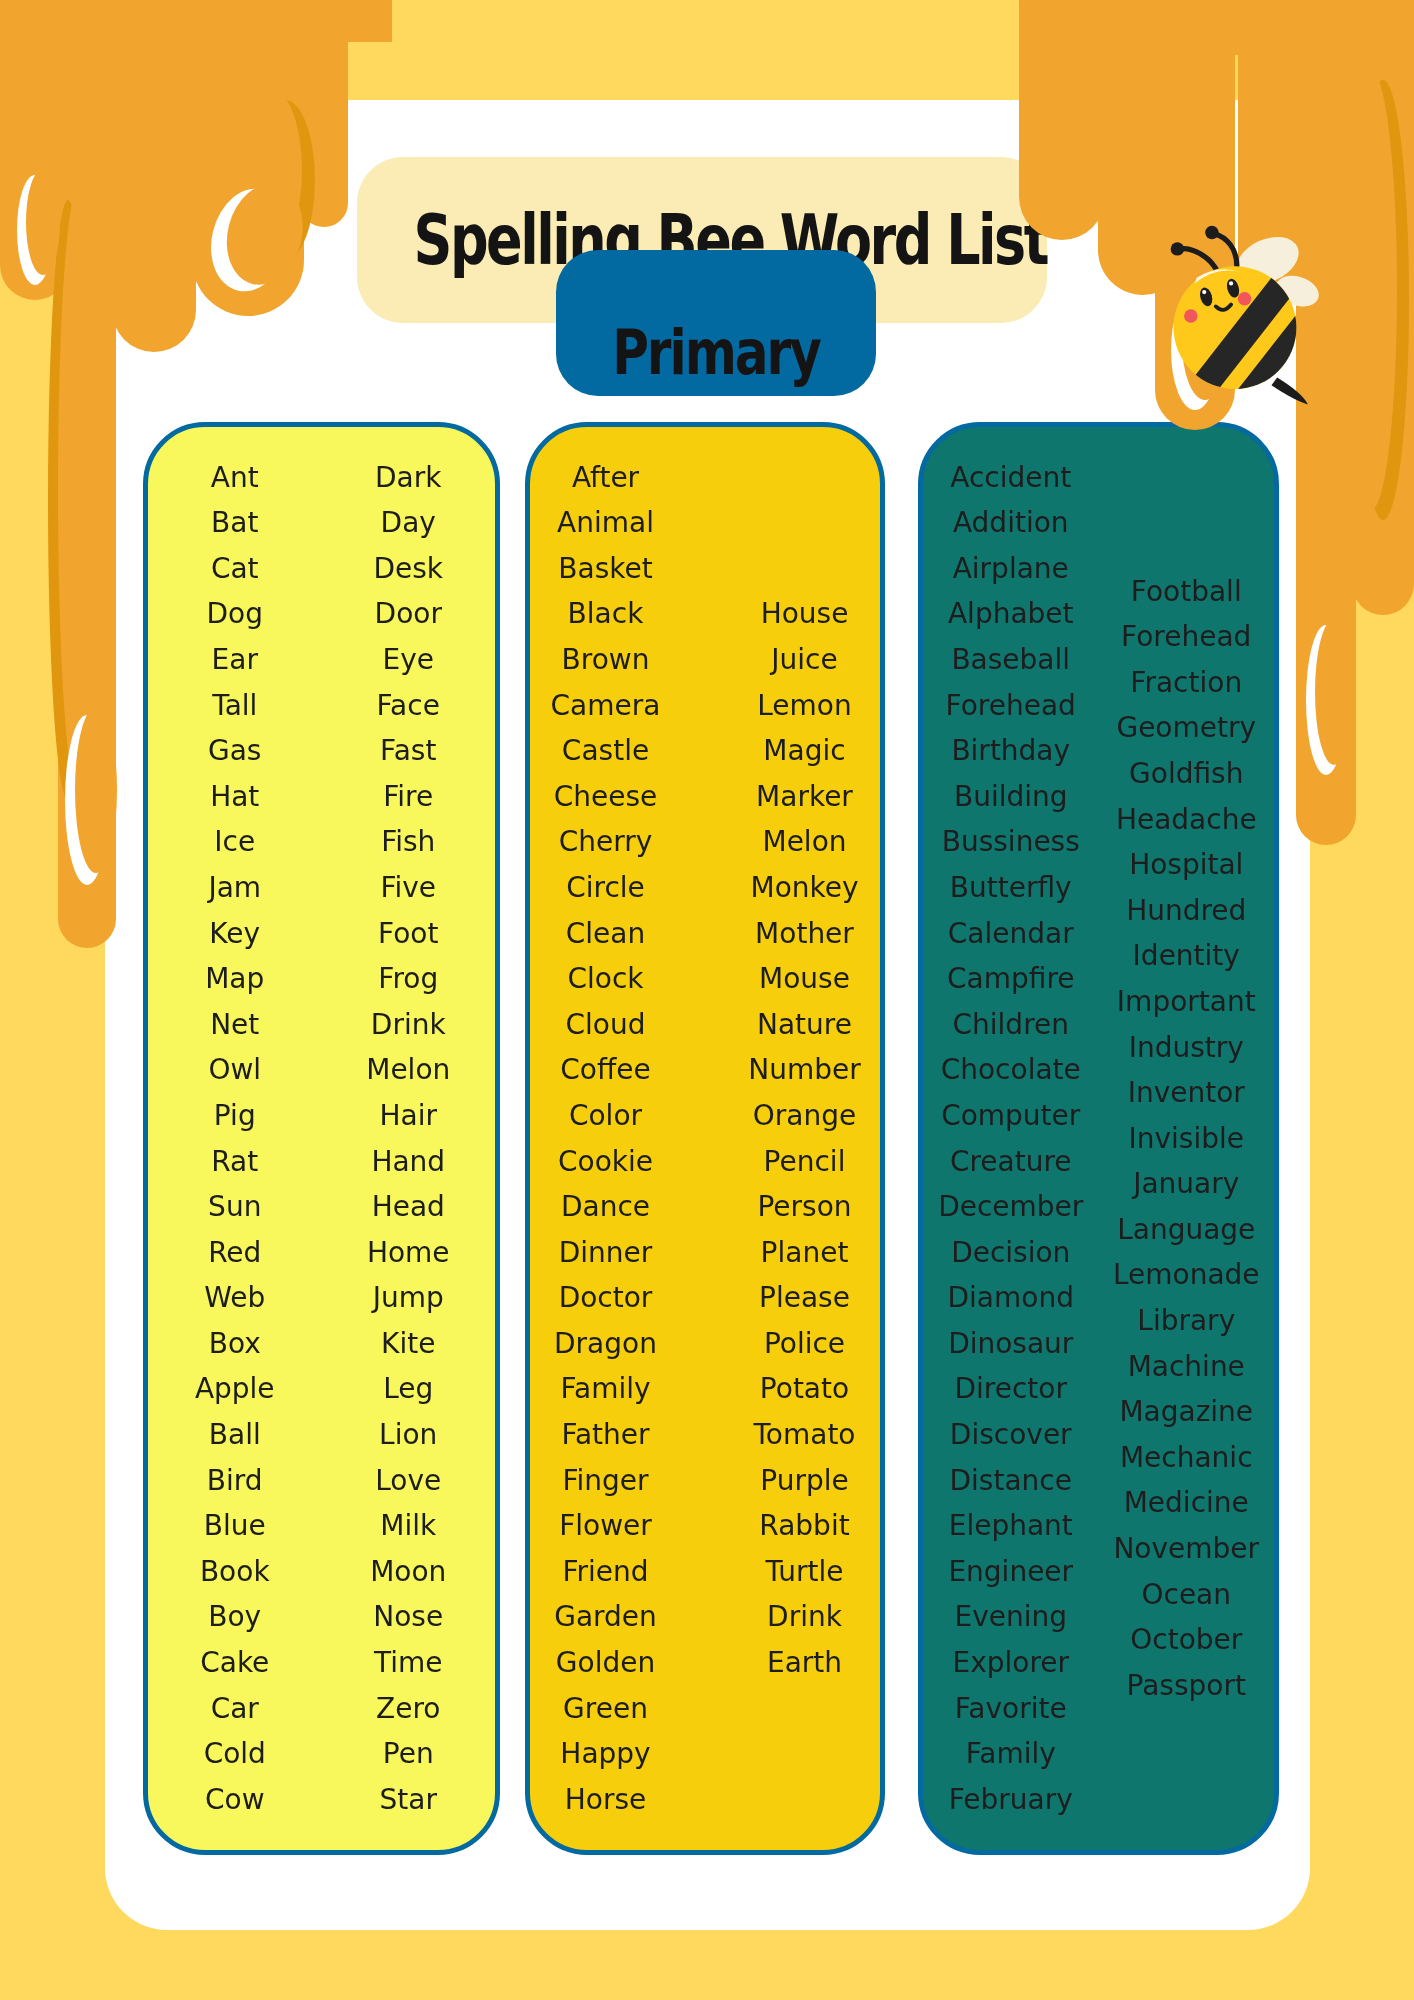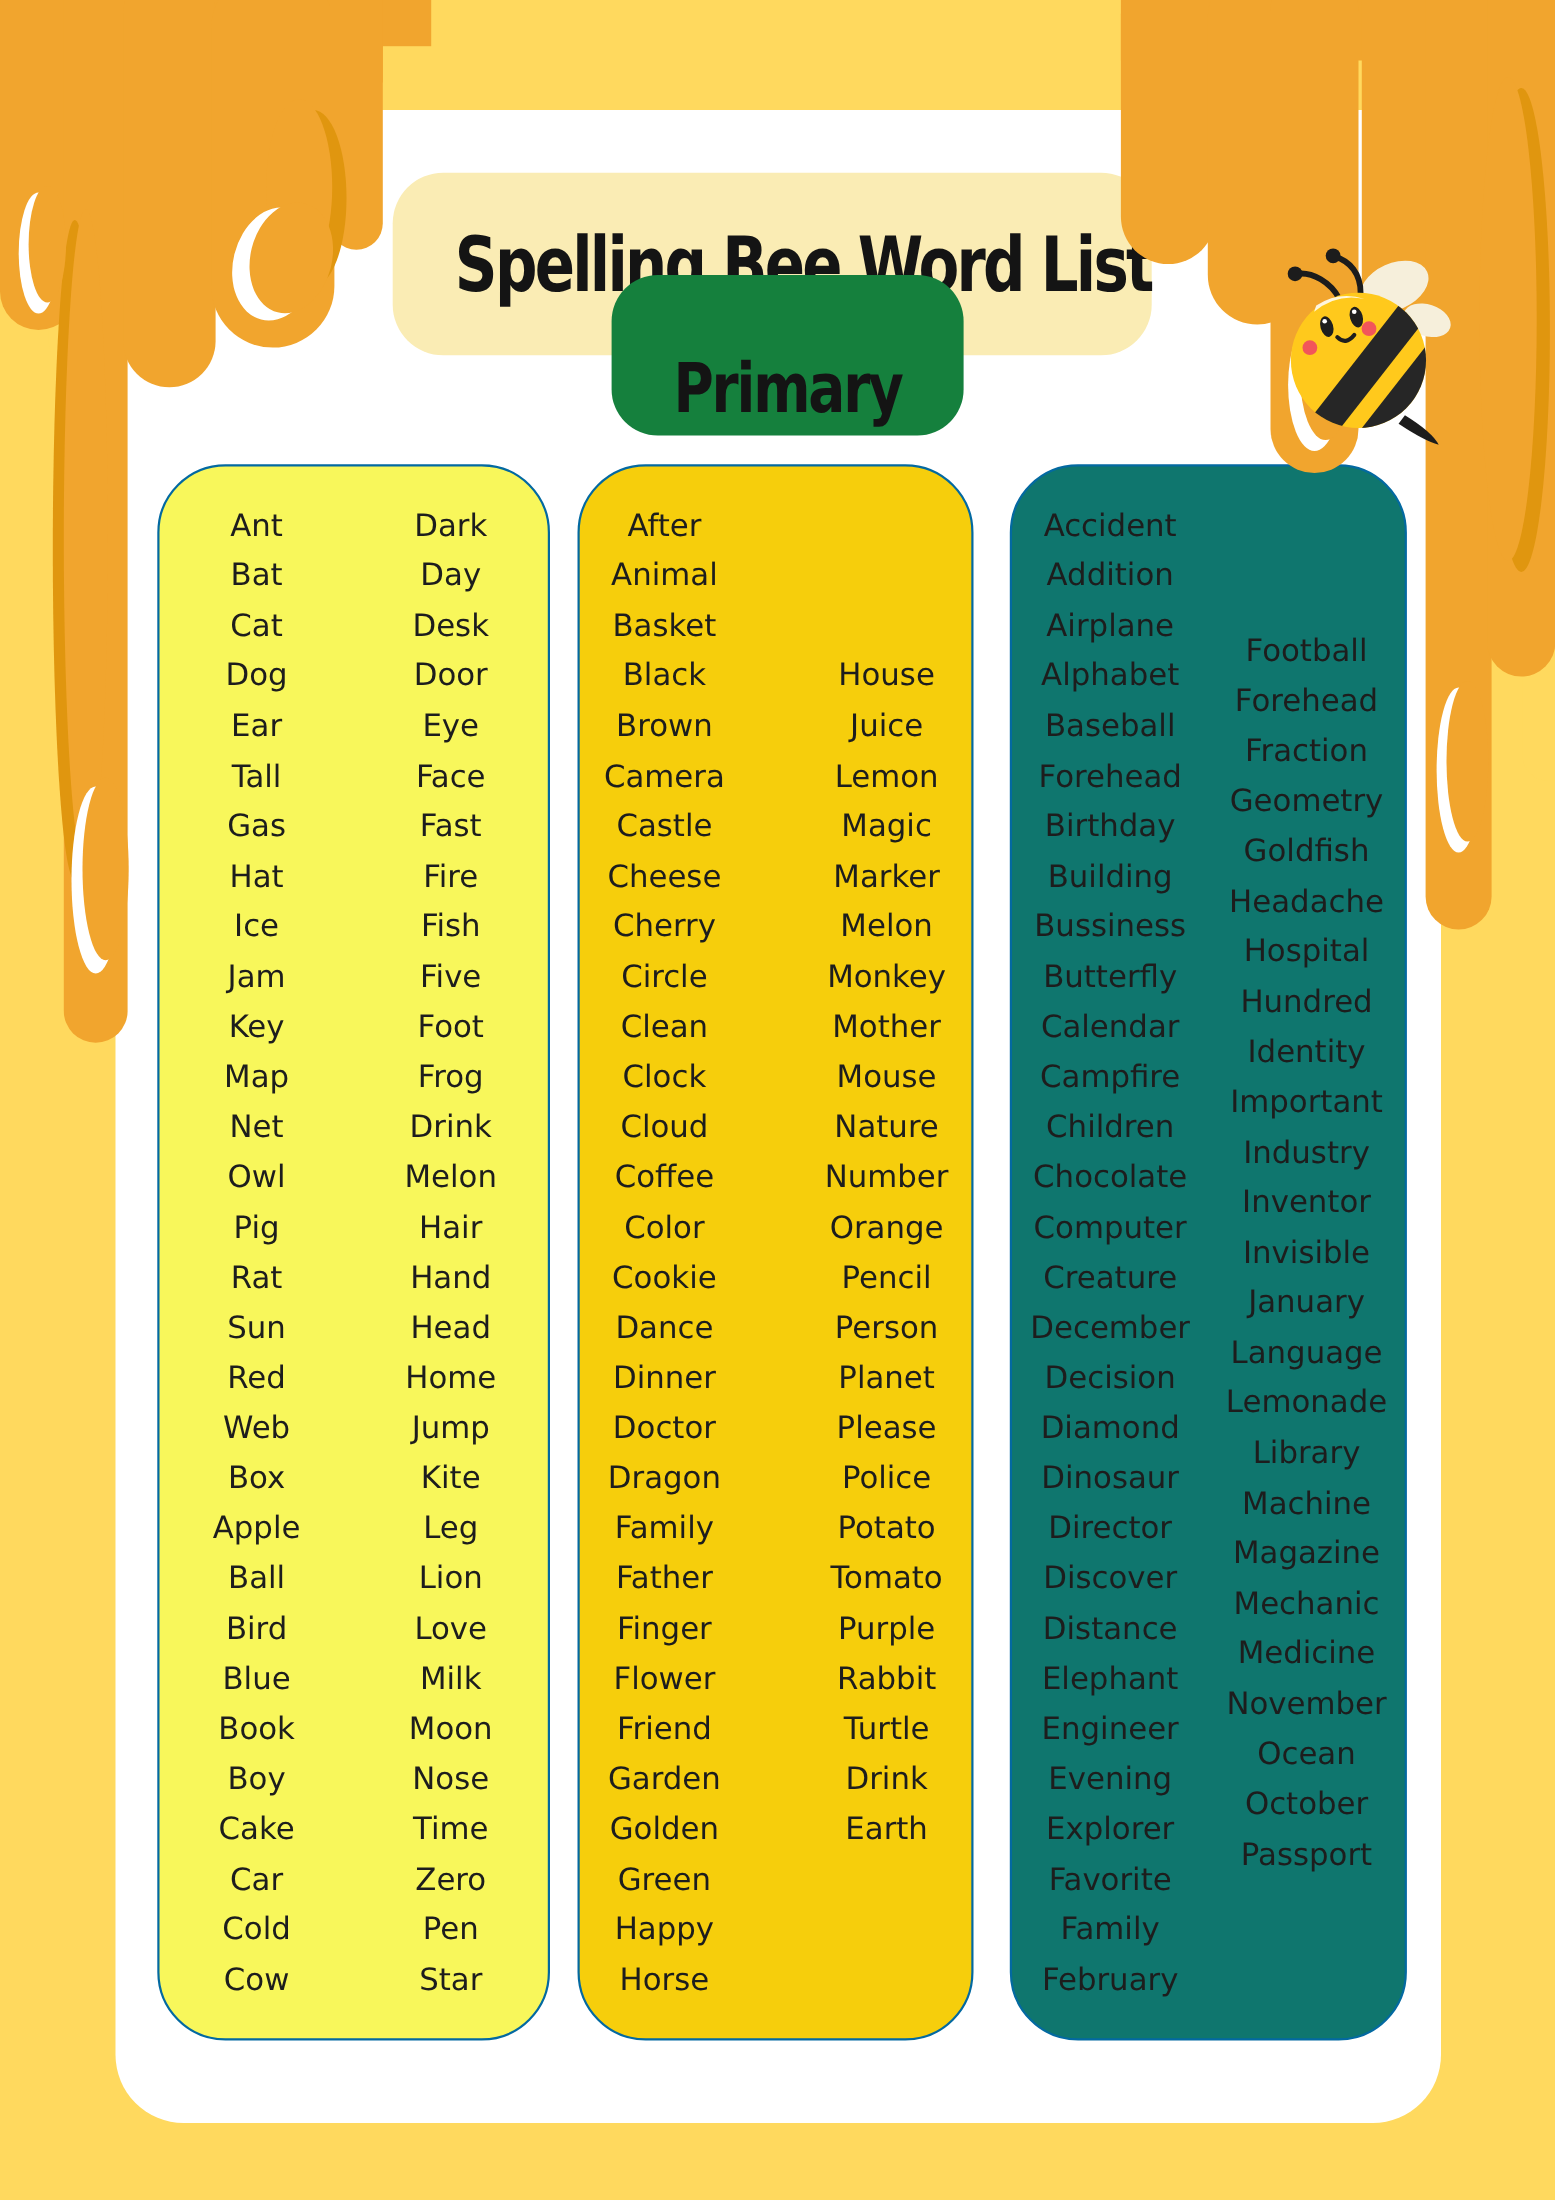--- a/index.html
+++ b/index.html
@@ -27,21 +27,21 @@
   .title-text{
     font-size:54px;font-weight:800;color:#141414;letter-spacing:-2.5px;
     transform:scaleY(1.28);white-space:nowrap;
   }
   .subtitle-text{
     font-size:50px;font-weight:800;color:#141414;letter-spacing:-2px;
     transform:scaleY(1.25);
   }
   .panel{
     position:absolute;top:422px;height:1433px;box-sizing:border-box;
-    border:2px solid #0369a1;border-radius:62px;
+    border:5px solid #0369a1;border-radius:62px;
     display:flex;flex-direction:row;
   }
   .panel-1{left:143px;width:357px;}
   .panel-2{left:525px;width:360px;gap:48px;}
   .panel-3{left:918px;width:361px;}
   .subcol{
     flex:1;display:flex;flex-direction:column;justify-content:center;
     align-items:center;min-width:0;
   }
   .word{
@@ -51,21 +51,21 @@
   .bee{position:absolute;left:1138px;top:222px;width:192px;height:192px;}
 </style>
 </head>
 <body style="background: rgb(255, 217, 94);">
 
 <div class="card" style="background: rgb(255, 255, 255);"></div>
 
 <div class="title-main" style="background: rgb(250, 236, 180);">
   <span class="title-text">Spelling Bee Word List</span>
 </div>
-<div class="title-sub" style="background: #15803d;">
+<div class="title-sub" style="background: #0369a1;">
   <span class="subtitle-text">Primary</span>
 </div>
 
 <div class="panel panel-1" style="background: rgb(248, 247, 91);">
   <div class="subcol sub-left">
       <div class="word">Ant</div>
       <div class="word">Bat</div>
       <div class="word">Cat</div>
       <div class="word">Dog</div>
       <div class="word">Ear</div>

